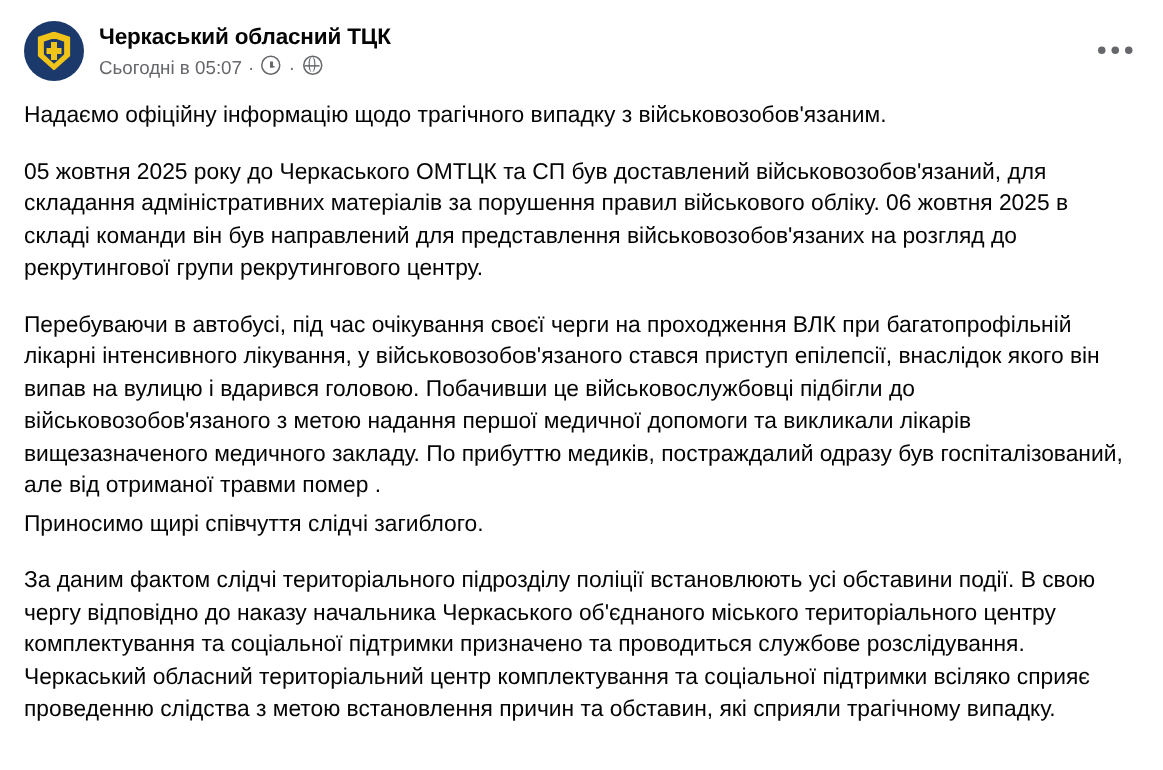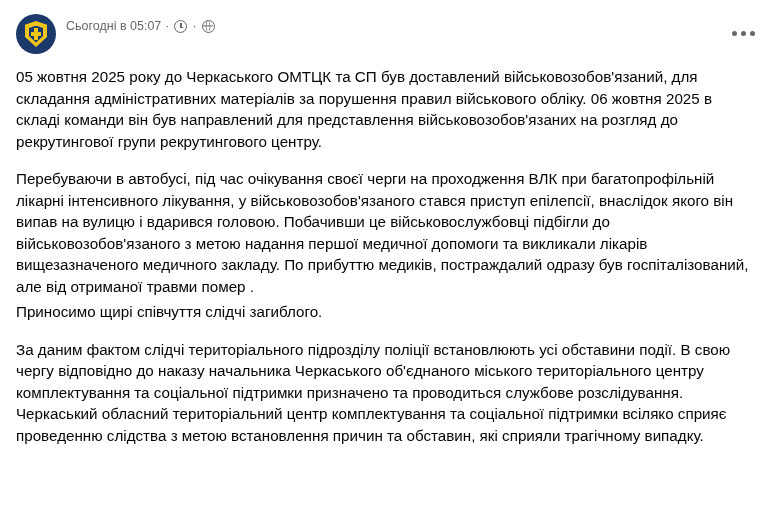--- a/index.html
+++ b/index.html
@@ -83,21 +83,21 @@
   }
   .page-name {
     font-size: 15px;
     font-weight: bold;
     color: #050505;
     line-height: 19px;
     letter-spacing: -0.1px;
   }
   .meta-row {
     display: flex;
-    align-items: center;
+    align-items: flex-start;
     margin-top: 3px;
     font-size: 12.5px;
     color: #65676b;
     line-height: 16px;
   }
   .meta-row .sep {
     margin: 0 4px;
     color: #65676b;
   }
   .meta-icon {
@@ -207,36 +207,38 @@
   <div class="post-header">
     <div class="avatar">
       <div class="shield">
         <div class="shield-inner">
           <div class="cross"></div>
           <div class="cross2"></div>
         </div>
       </div>
     </div>
     <div class="header-text">
+      <div class="page-name">Черкаський обласний ТЦК</div>
       <div class="meta-row">
         <span>Сьогодні в 05:07</span>
         <span class="sep">·</span>
         <span class="meta-icon clock-icon"></span>
         <span class="sep">·</span>
         <span class="meta-icon globe-icon"></span>
       </div>
     </div>
     <div class="more-button">
       <span></span>
       <span></span>
       <span></span>
     </div>
   </div>
 
   <div class="post-body">
+    <p class="para">Надаємо офіційну інформацію щодо трагічного випадку з військовозобов'язаним.</p>
     <p class="para">05 жовтня 2025 року до Черкаського ОМТЦК та СП був доставлений військовозобов'язаний, для складання адміністративних матеріалів за порушення правил військового обліку. 06 жовтня 2025 в складі команди він був направлений для представлення військовозобов'язаних на розгляд до рекрутингової групи рекрутингового центру.</p>
     <div class="para-group">
       <p class="para para-tight">Перебуваючи в автобусі, під час очікування своєї черги на проходження ВЛК при багатопрофільній лікарні інтенсивного лікування, у військовозобов'язаного стався приступ епілепсії, внаслідок якого він випав на вулицю і вдарився головою.  Побачивши це військовослужбовці підбігли до військовозобов'язаного з метою надання першої медичної допомоги та викликали лікарів вищезазначеного медичного закладу. По прибуттю медиків, постраждалий одразу був госпіталізований, але від отриманої травми помер .</p>
       <p class="para para-tight">Приносимо щирі співчуття слідчі загиблого.</p>
     </div>
     <p class="para">За даним фактом слідчі територіального підрозділу поліції встановлюють усі обставини події. В свою чергу відповідно до наказу начальника Черкаського об'єднаного міського територіального центру комплектування та соціальної підтримки призначено та проводиться службове розслідування. Черкаський обласний територіальний центр комплектування та соціальної підтримки всіляко сприяє проведенню слідства з метою встановлення причин та обставин, які сприяли трагічному випадку.</p>
   </div>
 
 </div>
 

